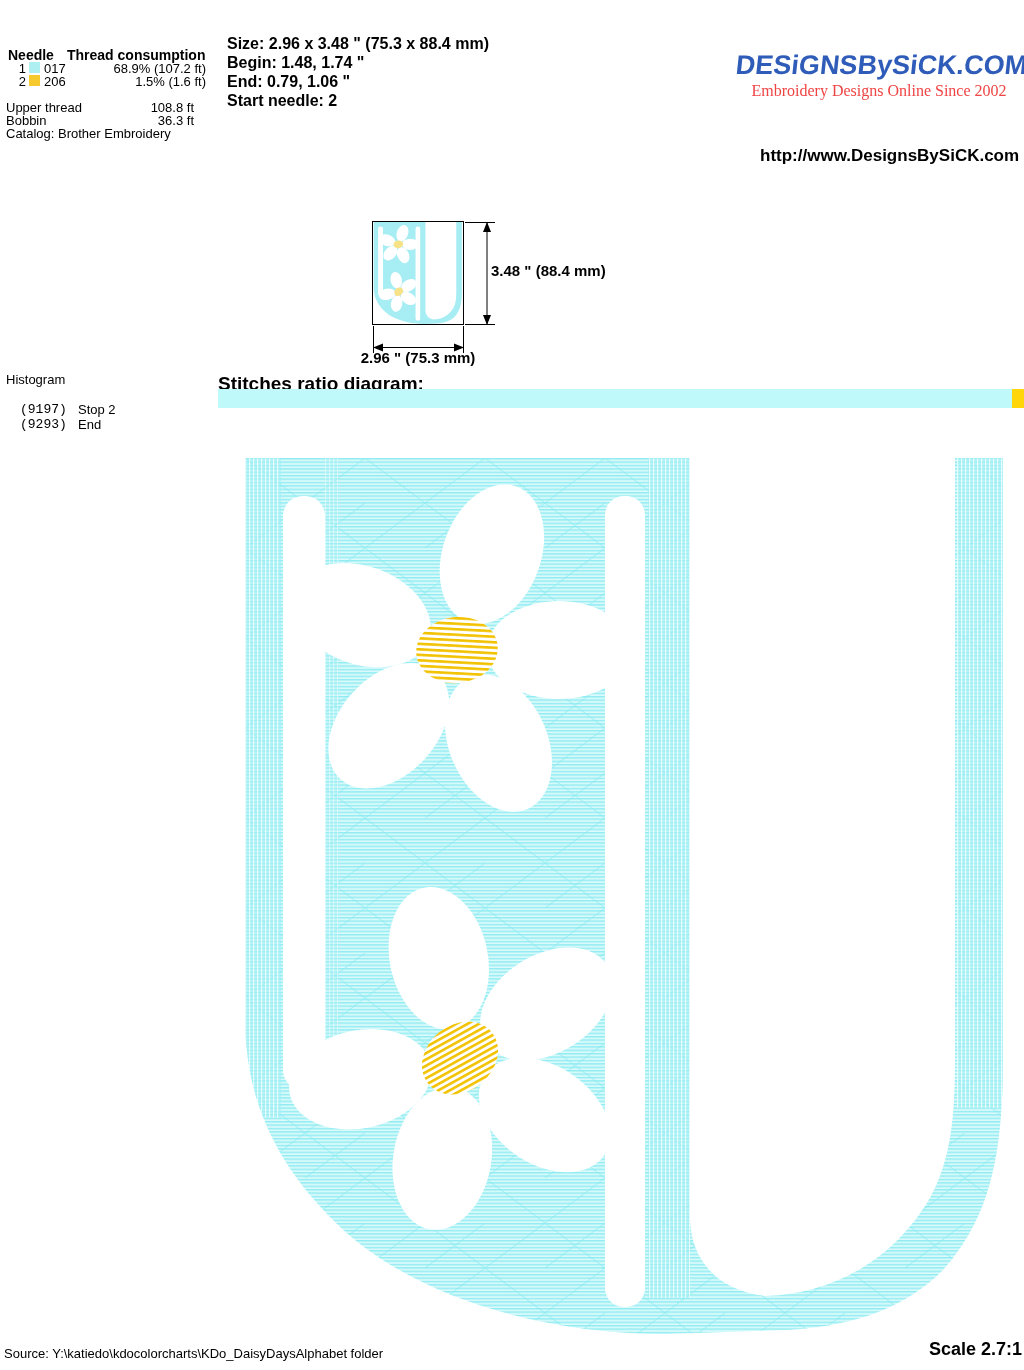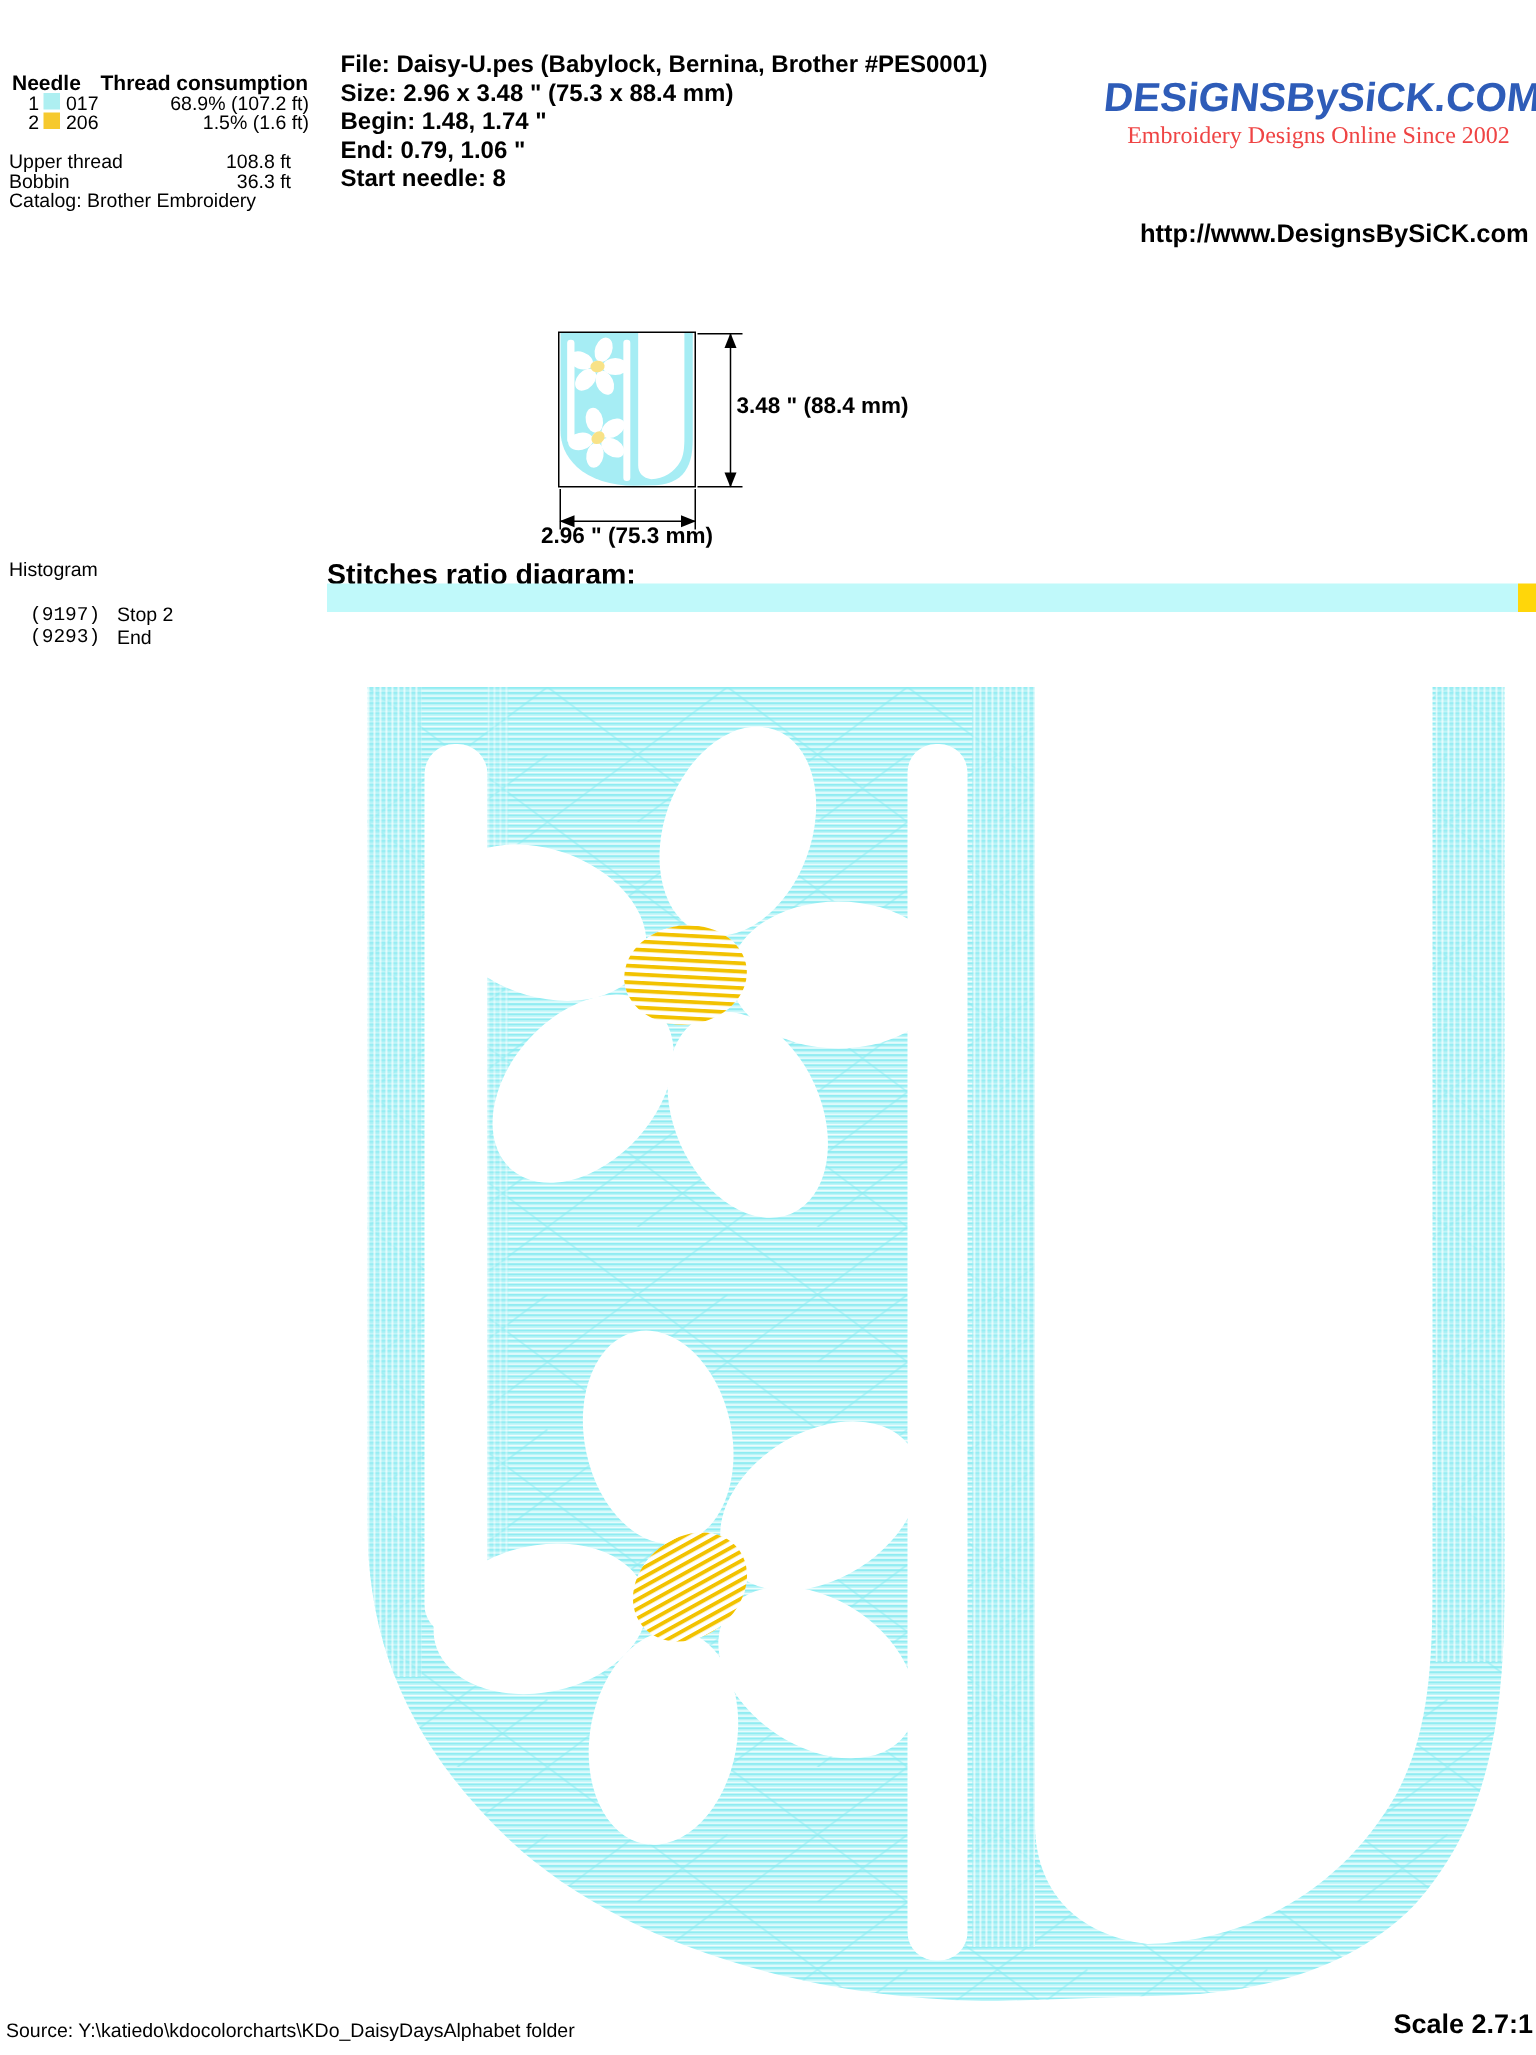--- a/index.html
+++ b/index.html
@@ -90,25 +90,24 @@
 <div class="abs ti-t" style="left:44px;top:74px">206</div>
 <div class="abs ti-t ral" style="left:90px;top:74px;width:116px">1.5% (1.6 ft)</div>
 
 <div class="abs ti-t" style="left:6px;top:100px">Upper thread</div>
 <div class="abs ti-t ral" style="left:120px;top:100px;width:74px">108.8 ft</div>
 <div class="abs ti-t" style="left:6px;top:113px">Bobbin</div>
 <div class="abs ti-t ral" style="left:120px;top:113px;width:74px">36.3 ft</div>
 <div class="abs ti-t" style="left:6px;top:126px">Catalog: Brother Embroidery</div>
 
 <div class="abs file-info">
-  <div>File: Daisy-U.pes  (Babylock, Bernina, Brother #PES0001)</div>
   <div>Size: 2.96 x 3.48 " (75.3 x 88.4 mm)</div>
   <div>Begin: 1.48, 1.74 "</div>
   <div>End: 0.79, 1.06 "</div>
-  <div>Start needle: 8</div>
+  <div>Start needle: 2</div>
 </div>
 
 <div class="abs logo-wrap">
   <div class="logo-main" style="color: rgb(46, 92, 184);">DESiGNSBySiCK.COM</div>
   <div class="logo-sub">Embroidery Designs Online Since 2002</div>
 </div>
 <div class="abs site-url">http://www.DesignsBySiCK.com</div>
 
 <div class="abs thumb-box">
   <svg width="90" height="102" viewBox="0 0 762 877">

